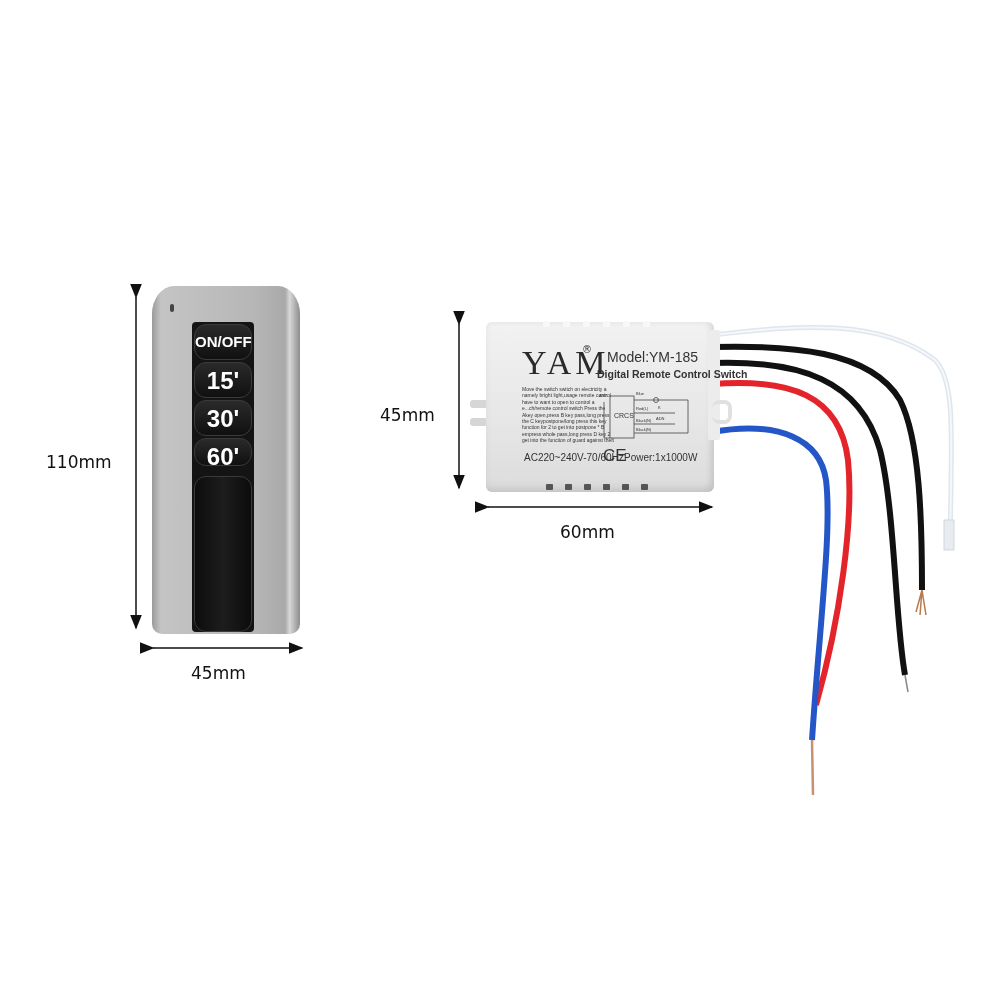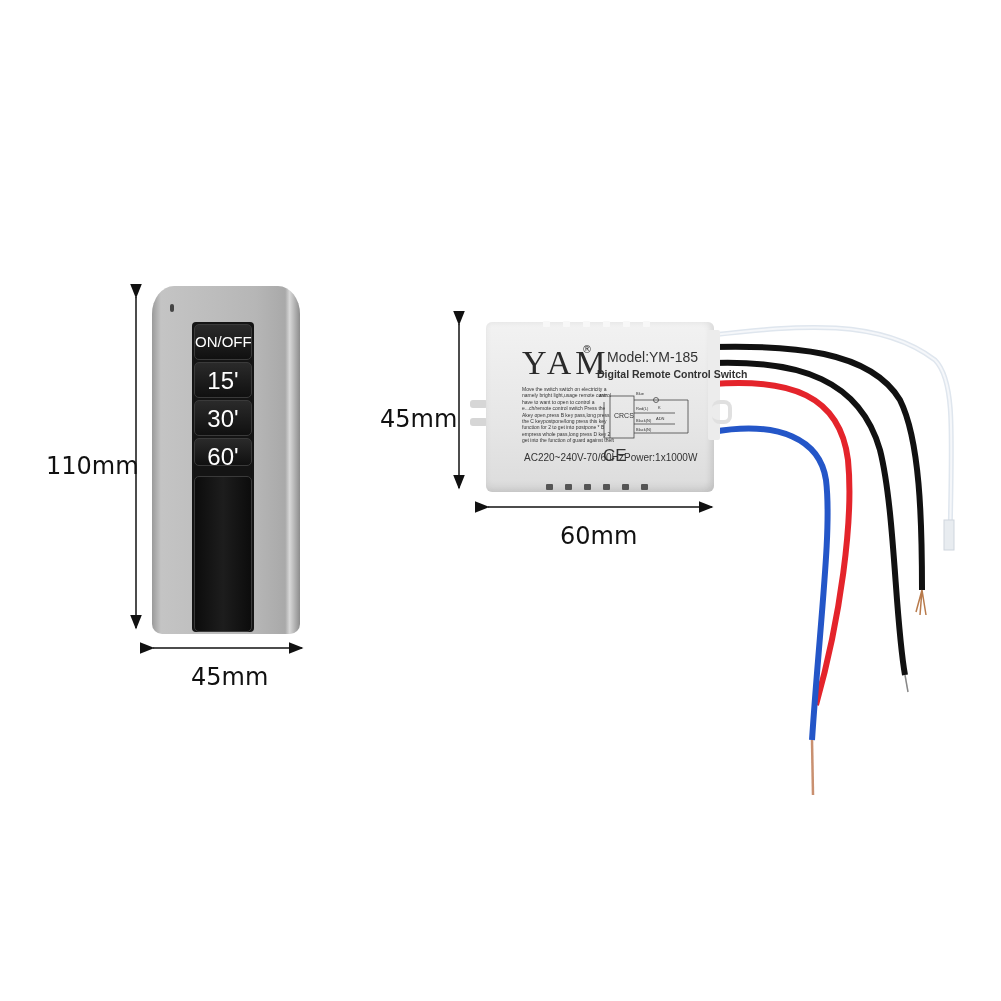--- a/index.html
+++ b/index.html
@@ -1,25 +1,25 @@
 <!DOCTYPE html>
 <html><head>
 <meta charset="utf-8">
 <style>
   html,body{margin:0;padding:0;background:#fff;}
   body{width:1001px;height:1001px;position:relative;overflow:hidden;font-family:"DejaVu Sans",sans-serif;}
   .abs{position:absolute;}
-  .dim-label{position:absolute;font-size:24px;color:#111;font-family:"DejaVu Sans",sans-serif;text-align:right;}
+  .dim-label{position:absolute;font-size:17px;color:#111;font-family:"DejaVu Sans",sans-serif;text-align:right;}
   
   .remote{left:152px;top:286px;width:148px;height:348px;border-radius:22px 22px 10px 10px/28px 28px 10px 10px;
     background:linear-gradient(90deg,#9a9a9a 0%,#c4c4c4 6%,#bdbdbd 40%,#b6b6b6 70%,#a9a9a9 90%,#d8d8d8 93%,#8c8c8c 100%);}
   .remote-led{left:170px;top:304px;width:4px;height:8px;border-radius:2px;background:#444;}
   .btn-col{left:192px;top:322px;width:62px;height:310px;background:#141414;border-radius:4px;}
-  .key{position:absolute;left:194px;width:58px;background:linear-gradient(180deg,#2a2a2a,#101010);border-radius:5px;
-    color:#fff;text-align:center;font-family:"Liberation Sans",sans-serif;border:1px solid #3a3a3a;box-sizing:border-box;}
+  .key{position:absolute;left:194px;width:58px;background:linear-gradient(180deg,#2a2a2a,#101010);border-radius:12px;
+    color:#fff;text-align:center;font-family:"Liberation Sans",sans-serif;border:1px solid #3a3a3a;box-sizing:border-box;font-weight:bold;}
   .key-onoff{top:324px;height:36px;font-size:15px;line-height:34px;}
   .key-15{top:362px;height:36px;font-size:24px;line-height:36px;}
   .key-30{top:400px;height:36px;font-size:24px;line-height:36px;}
   .key-60{top:438px;height:28px;font-size:24px;line-height:36px;}
   .key-blank{top:476px;height:156px;background:linear-gradient(90deg,#0c0c0c,#1d1d1d 50%,#0c0c0c);}
   
   .recv{left:486px;top:322px;width:228px;height:170px;border-radius:6px;background:linear-gradient(180deg,#f2f2f2,#e6e6e6 60%,#dcdcdc);
     box-shadow:inset -4px 0 6px rgba(0,0,0,.08),inset 0 -6px 6px rgba(0,0,0,.06);}
   .recv-brand{left:522px;top:344px;font-family:"Liberation Serif",serif;font-weight:normal;font-size:34px;color:#2a2a2a;letter-spacing:4px;}
   .recv-reg{left:582px;top:344px;font-size:10px;color:#333;}

